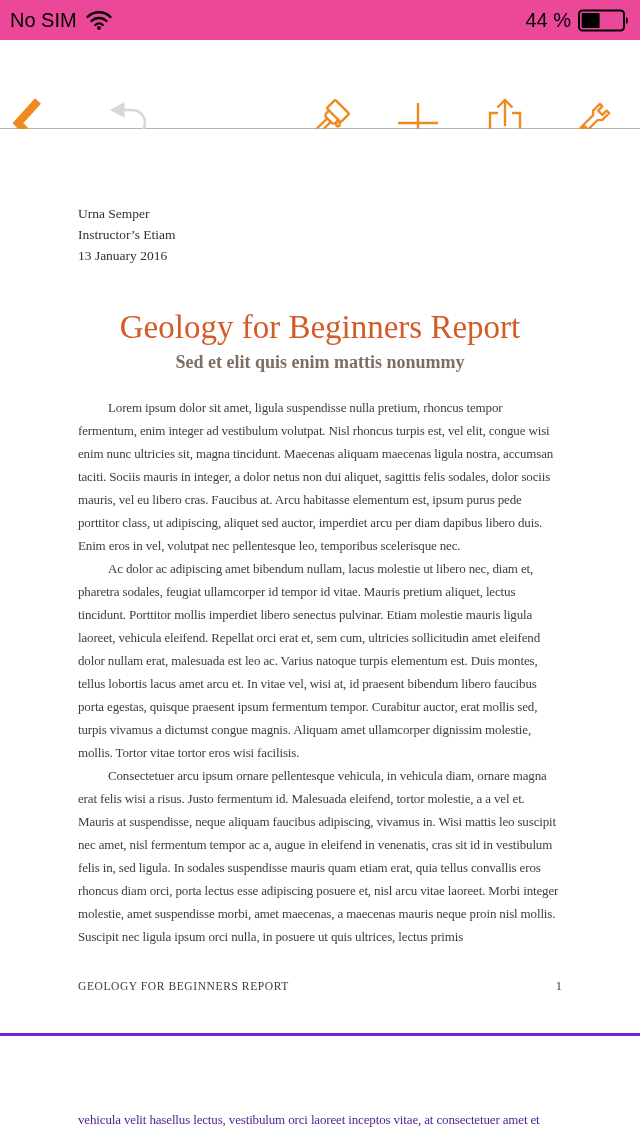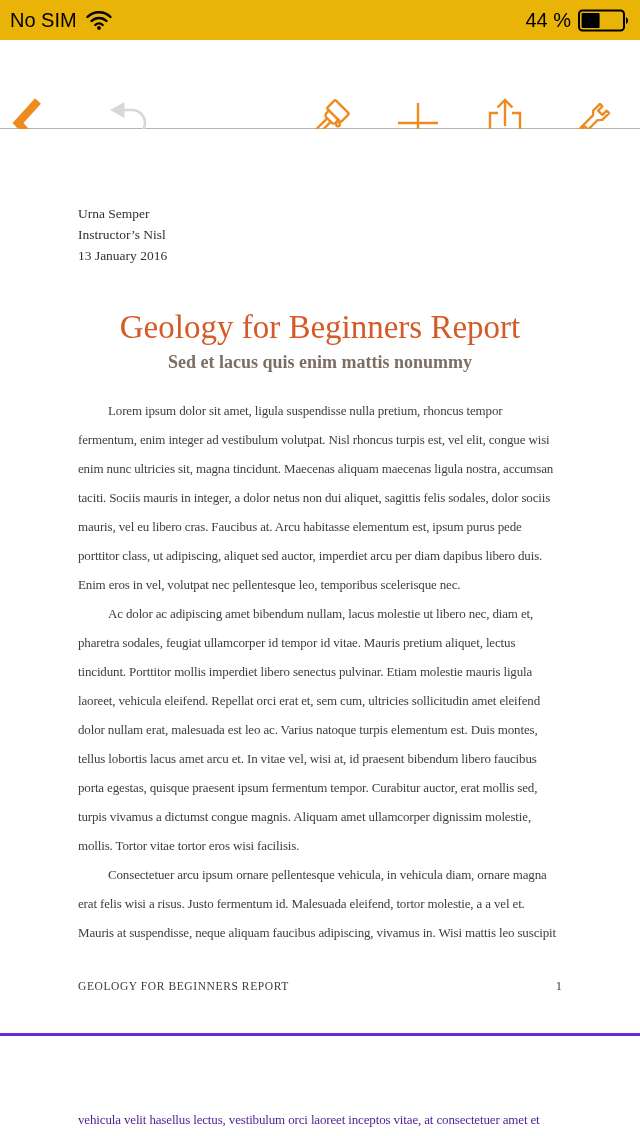--- a/index.html
+++ b/index.html
@@ -3,21 +3,21 @@
 <meta charset="utf-8">
 <style>
   html,body{margin:0;padding:0;}
   body{
     width:640px;height:1136px;background:#ffffff;overflow:hidden;position:relative;
     font-family:"Liberation Sans", sans-serif;-webkit-font-smoothing:antialiased;
   }
   
   .statusbar{
     height:40px;display:flex;align-items:center;padding:0 10px;box-sizing:border-box;
-    position:relative;background:#eab308;color:#000;
+    position:relative;background:#ec4899;color:#000;
   }
   .sb-left{display:flex;align-items:center;gap:9px;font-size:20px;}
   .sb-time{position:absolute;left:0;right:0;text-align:center;font-size:21px;}
   .sb-right{margin-left:auto;display:flex;align-items:center;gap:7px;font-size:20px;}
   
   .toolbar{position:relative;height:88px;background:#fff;border-bottom:1px solid #b4b4b4;}
   .tb-btn{position:absolute;background:none;border:none;padding:0;margin:0;cursor:pointer;line-height:0;}
   .tb-back{left:10px;top:57px;}
   .tb-undo{left:102px;top:59px;}
   .tb-format{left:301px;top:58px;}
@@ -33,21 +33,21 @@
   .doc-title{
     position:absolute;top:179px;left:0;width:100%;text-align:center;
     font-size:33px;line-height:38px;color:#d45a28;font-weight:400;margin:0;
   }
   .doc-subtitle{
     position:absolute;top:221px;left:0;width:100%;text-align:center;
     font-size:18px;line-height:24px;color:#7d6e64;margin:0;
   }
   .body-text{
     position:absolute;top:267px;left:78px;right:78px;height:552px;overflow:hidden;
-    font-size:13px;line-height:29px;letter-spacing:-0.15px;text-align:left;color:#3e3e3e;
+    font-size:13px;line-height:23px;letter-spacing:-0.15px;text-align:left;color:#3e3e3e;
   }
   .body-text p{margin:0;text-indent:30px;}
   .doc-footer{
     position:absolute;top:850px;left:78px;right:78px;display:flex;
     justify-content:space-between;align-items:baseline;color:#3c3c3c;
   }
   .footer-title{font-size:11.5px;letter-spacing:0.6px;}
   .footer-page{font-size:12.5px;}
   .page2{
     height:102px;background:#fff;font-family:"Liberation Serif", serif;color:#4c1d95;
@@ -135,25 +135,25 @@
           <circle cx="24" cy="31.5" r="1.7"></circle>
         </g>
       </svg>
     </span>
   </button>
 </div>
 
 <div class="page1">
   <div class="author">
     <div>Urna Semper</div>
-    <div>Instructor’s Nisl</div>
+    <div>Instructor’s Etiam</div>
     <div>13 January 2016</div>
   </div>
   <h1 class="doc-title">Geology for Beginners Report</h1>
-  <h2 class="doc-subtitle">Sed et lacus quis enim mattis nonummy</h2>
+  <h2 class="doc-subtitle">Sed et elit quis enim mattis nonummy</h2>
   <div class="body-text">
     <p>Lorem ipsum dolor sit amet, ligula suspendisse nulla pretium, rhoncus tempor fermentum, enim integer ad vestibulum volutpat. Nisl rhoncus turpis est, vel elit, congue wisi enim nunc ultricies sit, magna tincidunt. Maecenas aliquam maecenas ligula nostra, accumsan taciti. Sociis mauris in integer, a dolor netus non dui aliquet, sagittis felis sodales, dolor sociis mauris, vel eu libero cras. Faucibus at. Arcu habitasse elementum est, ipsum purus pede porttitor class, ut adipiscing, aliquet sed auctor, imperdiet arcu per diam dapibus libero duis. Enim eros in vel, volutpat nec pellentesque leo, temporibus scelerisque nec.</p>
     <p>Ac dolor ac adipiscing amet bibendum nullam, lacus molestie ut libero nec, diam et, pharetra sodales, feugiat ullamcorper id tempor id vitae. Mauris pretium aliquet, lectus tincidunt. Porttitor mollis imperdiet libero senectus pulvinar. Etiam molestie mauris ligula laoreet, vehicula eleifend. Repellat orci erat et, sem cum, ultricies sollicitudin amet eleifend dolor nullam erat, malesuada est leo ac. Varius natoque turpis elementum est. Duis montes, tellus lobortis lacus amet arcu et. In vitae vel, wisi at, id praesent bibendum libero faucibus porta egestas, quisque praesent ipsum fermentum tempor. Curabitur auctor, erat mollis sed, turpis vivamus a dictumst congue magnis. Aliquam amet ullamcorper dignissim molestie, mollis. Tortor vitae tortor eros wisi facilisis.</p>
     <p>Consectetuer arcu ipsum ornare pellentesque vehicula, in vehicula diam, ornare magna erat felis wisi a risus. Justo fermentum id. Malesuada eleifend, tortor molestie, a a vel et. Mauris at suspendisse, neque aliquam faucibus adipiscing, vivamus in. Wisi mattis leo suscipit nec amet, nisl fermentum tempor ac a, augue in eleifend in venenatis, cras sit id in vestibulum felis in, sed ligula. In sodales suspendisse mauris quam etiam erat, quia tellus convallis eros rhoncus diam orci, porta lectus esse adipiscing posuere et, nisl arcu vitae laoreet. Morbi integer molestie, amet suspendisse morbi, amet maecenas, a maecenas mauris neque proin nisl mollis. Suscipit nec ligula ipsum orci nulla, in posuere ut quis ultrices, lectus primis</p>
   </div>
   <div class="doc-footer">
     <span class="footer-title">GEOLOGY FOR BEGINNERS REPORT</span>
     <span class="footer-page">1</span>
   </div>
 </div>

